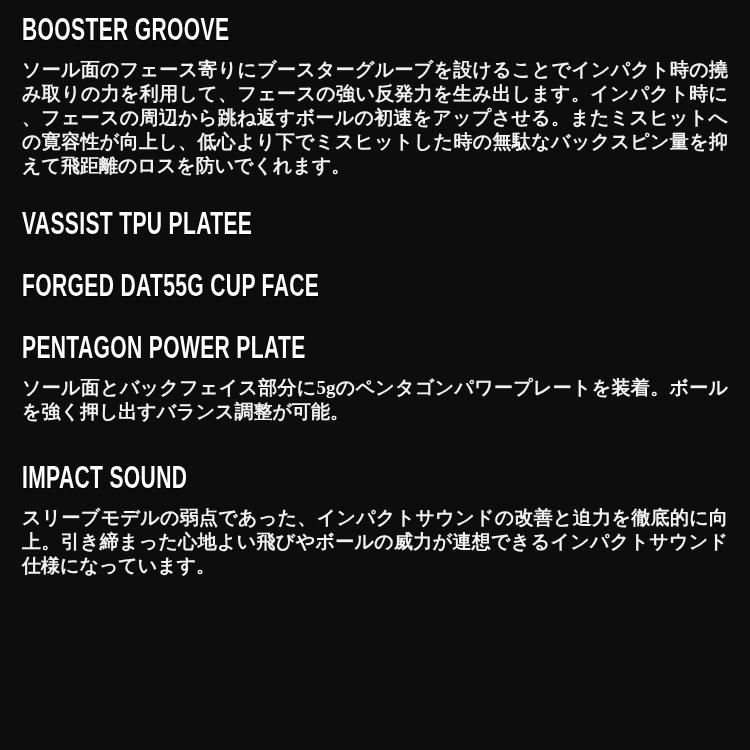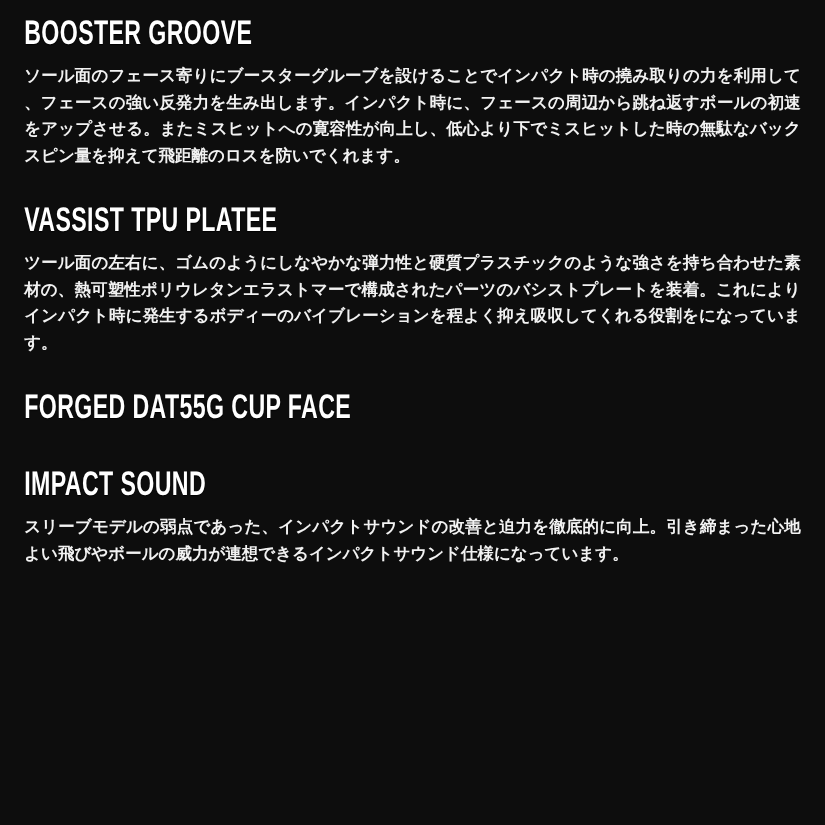--- a/index.html
+++ b/index.html
@@ -32,21 +32,21 @@
     letter-spacing: 0.5px;
     white-space: nowrap;
     transform: scaleX(0.68);
     transform-origin: 0 50%;
     text-shadow: 0 1px 1px rgba(0,0,0,0.9);
   }
   .section-body {
     margin: 0;
     font-family: "Liberation Serif", "DejaVu Serif", serif;
     font-weight: 700;
-    font-size: 15px;
+    font-size: 19px;
     line-height: 24px;
     color: #f2f2f2;
     text-align: justify;
     overflow-wrap: anywhere;
     line-break: anywhere;
   }
   
   .section.extra-gap-before {
     margin-top: 38px;
   }
@@ -56,26 +56,29 @@
 
 <div class="page">
 
   <div class="section">
     <h2 class="section-heading">BOOSTER GROOVE</h2>
     <p class="section-body">ソール面のフェース寄りにブースターグルーブを設けることでインパクト時の撓み取りの力を利用して、フェースの強い反発力を生み出します。インパクト時に、フェースの周辺から跳ね返すボールの初速をアップさせる。またミスヒットへの寛容性が向上し、低心より下でミスヒットした時の無駄なバックスピン量を抑えて飛距離のロスを防いでくれます。</p>
   </div>
 
   <div class="section">
     <h2 class="section-heading">VASSIST TPU PLATEE</h2>
-    <p class="section-body">ツール面の左右に、ゴムのようにしなやかな弾力性と硬質プラスチックのような強さを持ち合わせた素材の、熱可塑性ポリウレタンエラストマーで構成されたパーツのバシストプレートを装着。これによりインパクト時に発生するボディーのバイブレーションを程よく抑え吸収してくれる役割をになっています。</p>
   </div>
 
   <div class="section">
     <h2 class="section-heading">FORGED DAT55G CUP FACE</h2>
   </div>
 
+  <div class="section">
+    <h2 class="section-heading">PENTAGON POWER PLATE</h2>
+    <p class="section-body">ソール面とバックフェイス部分に5gのペンタゴンパワープレートを装着。ボールを強く押し出すバランス調整が可能。</p>
+  </div>
 
   <div class="section extra-gap-before">
     <h2 class="section-heading">IMPACT SOUND</h2>
     <p class="section-body">スリーブモデルの弱点であった、インパクトサウンドの改善と迫力を徹底的に向上。引き締まった心地よい飛びやボールの威力が連想できるインパクトサウンド仕様になっています。</p>
   </div>
 
 </div>
 
 </body></html>

